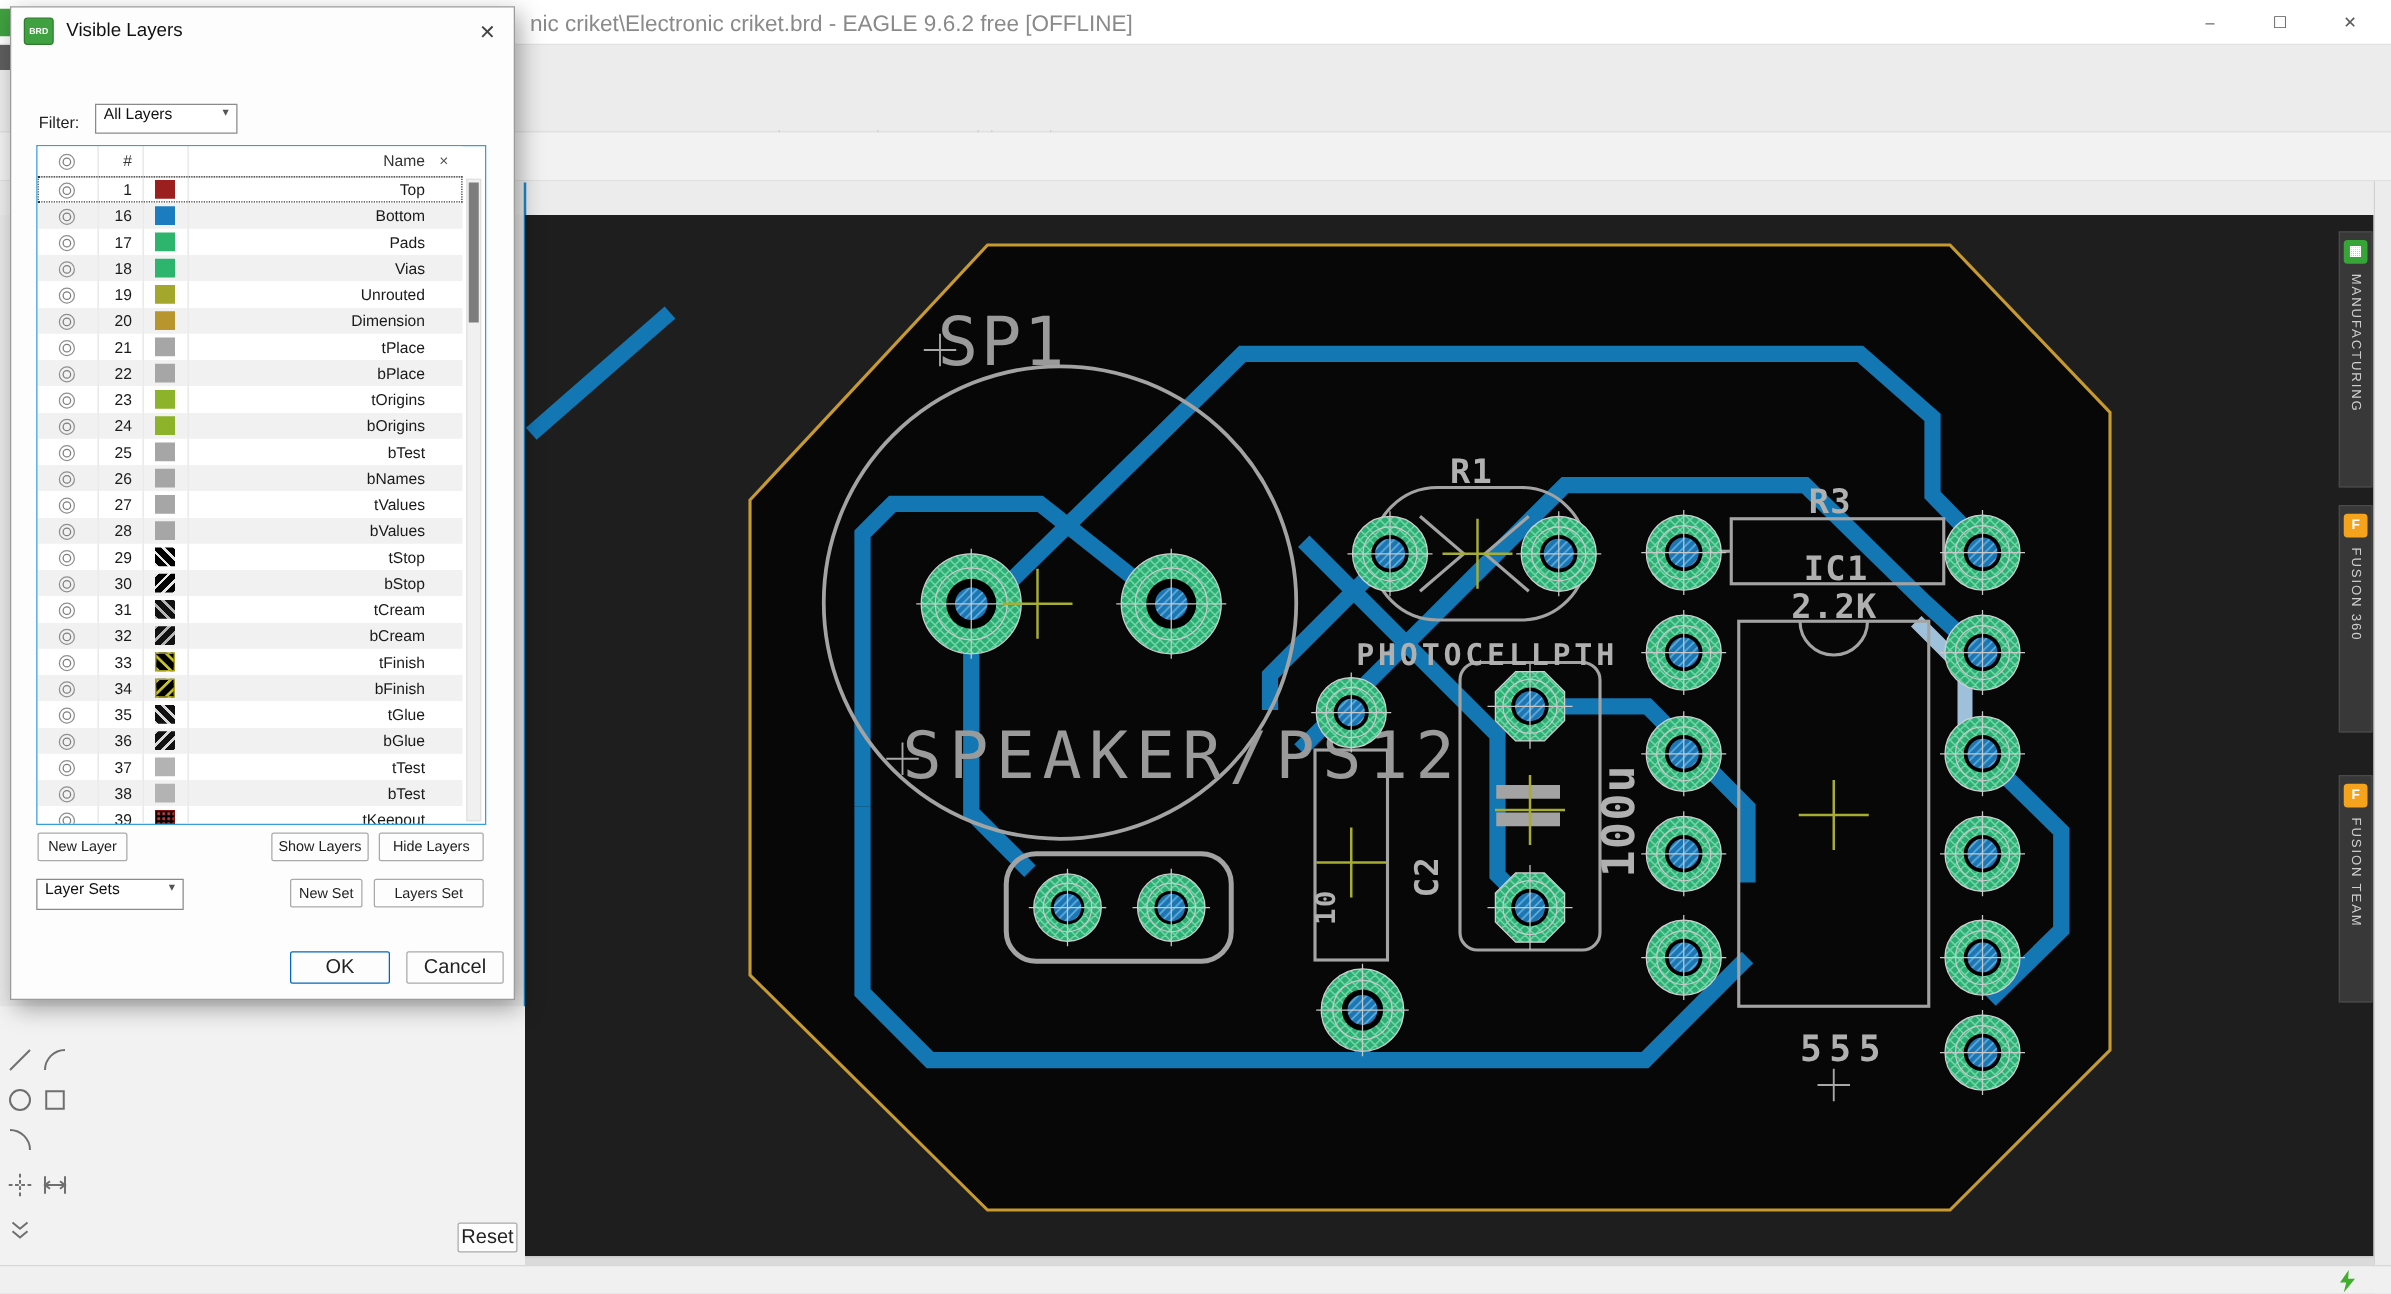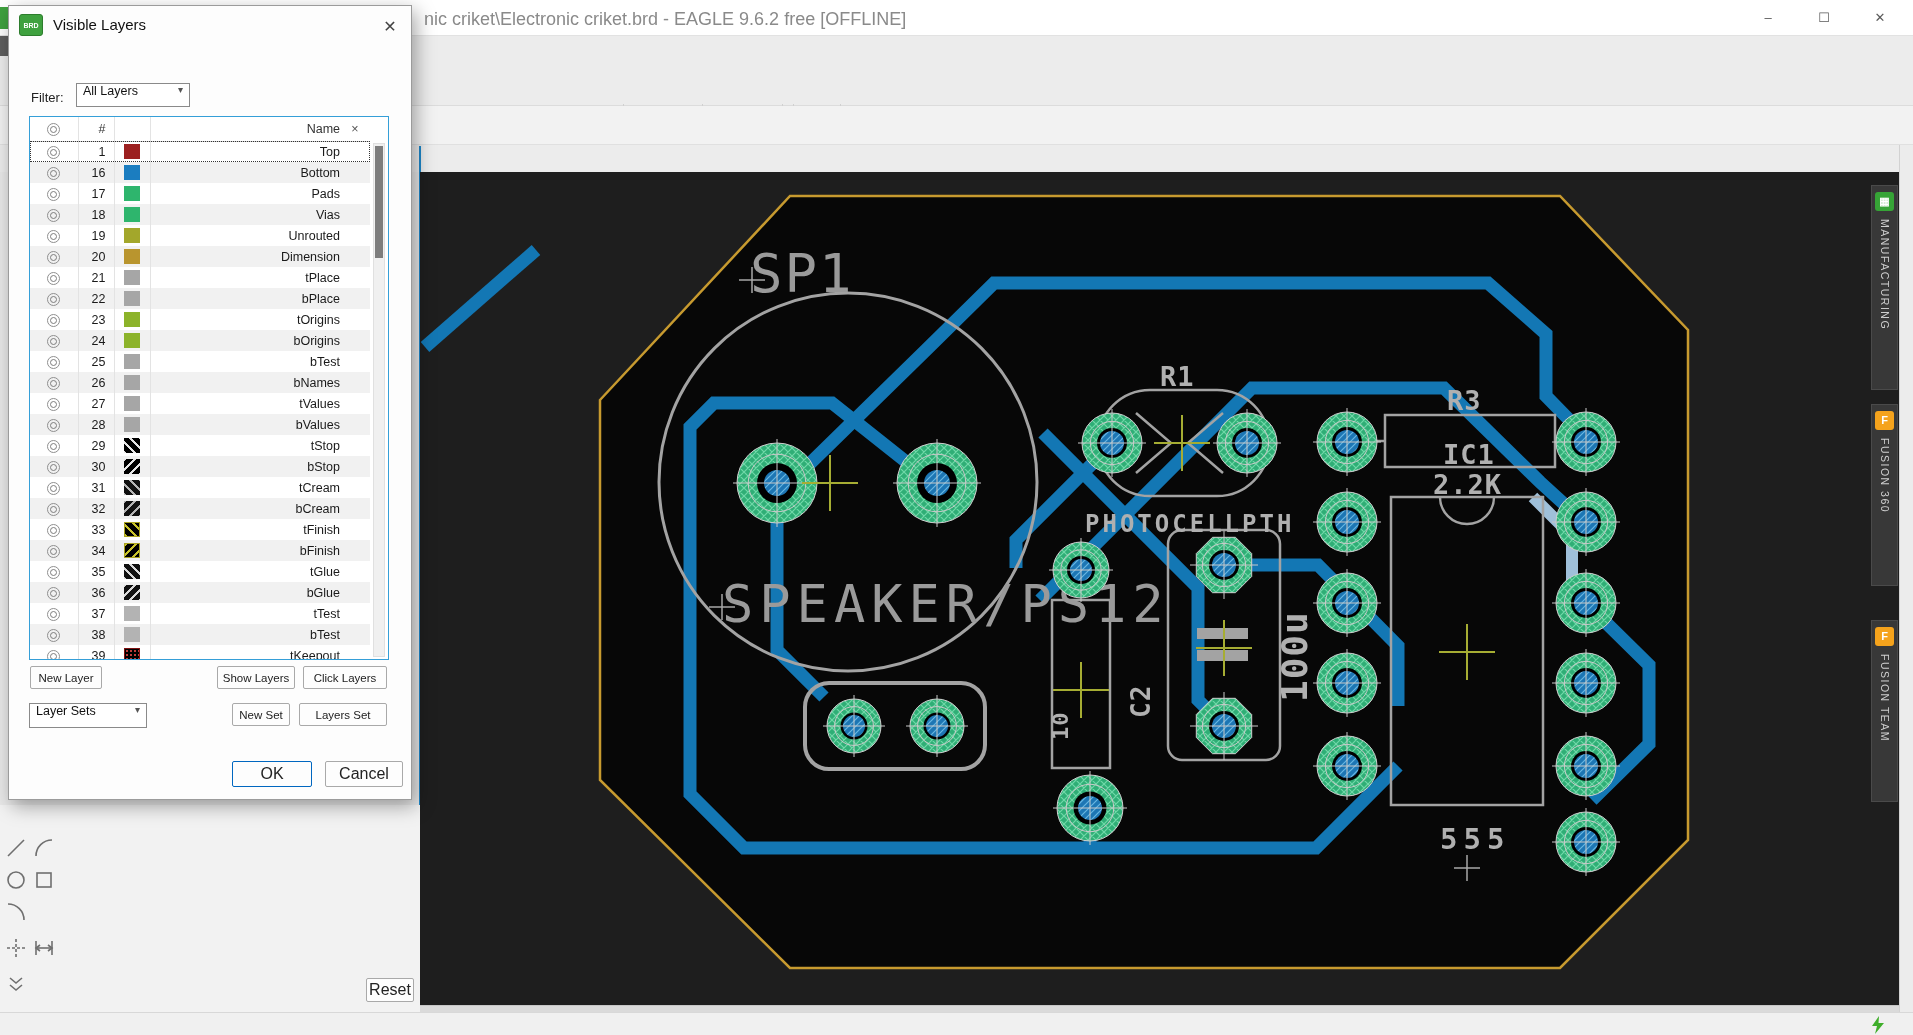--- a/index.html
+++ b/index.html
@@ -680,21 +680,21 @@
           </tr>
         </tbody>
     </table>
     <div id="tbl-scroll">
         <div id="tbl-thumb"></div>
       </div>
   </div>
 
   <div class="abs pushbtn dlgbtn" style="left:21px;top:660px;width:72px;height:23px">New Layer</div>
   <div class="abs pushbtn dlgbtn" style="left:208px;top:660px;width:78px;height:23px">Show Layers</div>
-  <div class="abs pushbtn dlgbtn" style="left:294px;top:660px;width:84px;height:23px">Click Layers</div>
+  <div class="abs pushbtn dlgbtn" style="left:294px;top:660px;width:84px;height:23px">Hide Layers</div>
 
   <div class="abs combo" id="layerset-combo">
     <span>Layer Sets</span>
       <span class="car">▾</span>
   </div>
   <div class="abs pushbtn dlgbtn" style="left:223px;top:697px;width:58px;height:23px">New Set</div>
   <div class="abs pushbtn dlgbtn" style="left:290px;top:697px;width:88px;height:23px">Layers Set</div>
 
   <div class="abs pushbtn" id="ok-btn" style="left:223px;top:755px;width:80px;height:26px">OK</div>
   <div class="abs pushbtn" style="left:316px;top:755px;width:78px;height:26px">Cancel</div>

